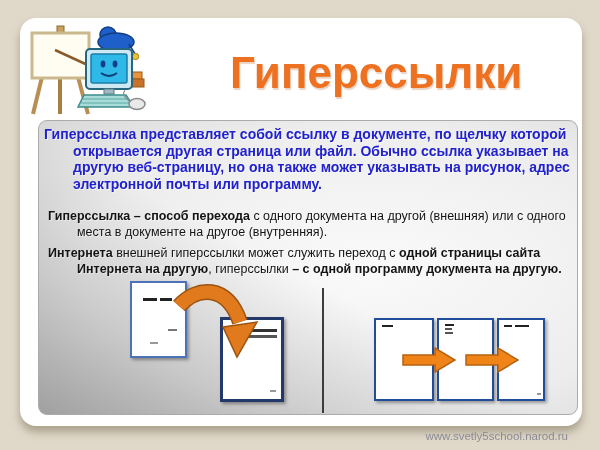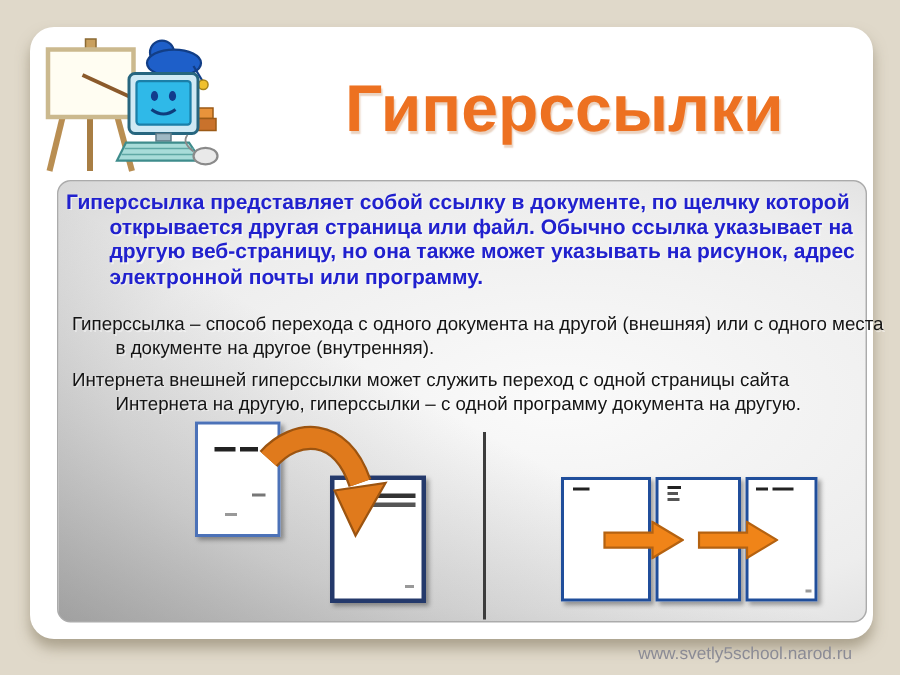--- a/index.html
+++ b/index.html
@@ -37,21 +37,21 @@
     text-shadow:1px 1px 0 rgba(255,255,255,0.55);
   }
   .p-black{
     left:48px;width:514px;
     font-size:12.5px;line-height:16px;color:#141414;
     padding-left:29px;text-indent:-29px;
     text-shadow:1px 1px 0 rgba(255,255,255,0.45);
   }
   .p2{top:208px;}
   .p3{top:245px;width:506px;}
-  .bold{font-weight:normal;}
+  .bold{font-weight:bold;}
   .doc-page{
     background:#FFFFFF;box-sizing:border-box;
     box-shadow:2px 2px 3px rgba(0,0,0,0.35);
   }
   .page-a{left:130px;top:281px;width:57px;height:77px;border:2px solid #4C72B8;}
   .page-b{left:220px;top:317px;width:64px;height:85px;border:3px solid #24396B;}
   .mark{position:absolute;background:#222;}
   .diagram-divider{left:322px;top:288px;width:2px;height:125px;background:#3C3C3C;}
   .page-r{top:318px;height:83px;border:2px solid #204E9B;}
   .page-r1{left:374px;width:60px;}

